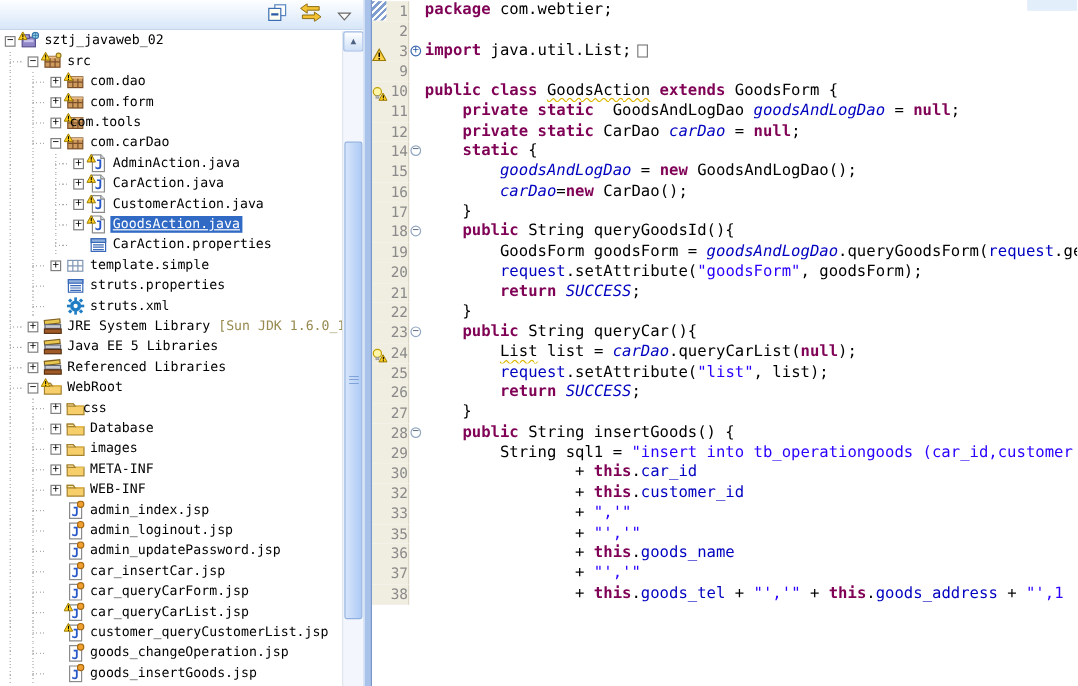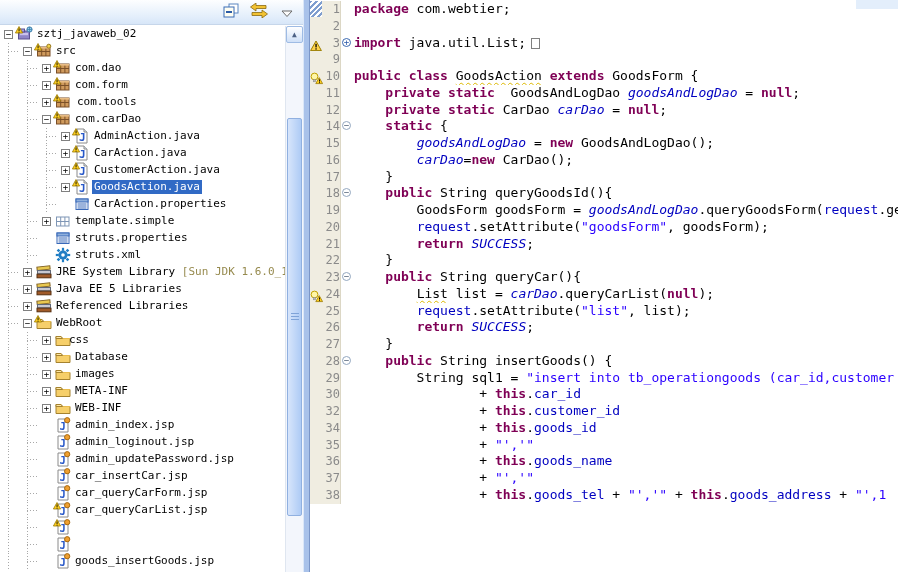--- a/index.html
+++ b/index.html
@@ -147,21 +147,21 @@
         <div class="tree-row"><span class="guide" style="left: 8px;"></span><span class="guide" style="left: 27px;"></span><span class="stub" style="left: 27px;"></span><span class="expand-box" style="left: 42px;">+</span><span class="tree-icon" style="left: 55px;"><svg width="16" height="16" viewBox="0 0 16 16">
       <rect x="1.5" y="4" width="12.5" height="9" fill="#cf9a5d" stroke="#7a4f28"></rect>
       <line x1="5.7" y1="4" x2="5.7" y2="13" stroke="#7a4f28"></line>
       <line x1="9.9" y1="4" x2="9.9" y2="13" stroke="#7a4f28"></line>
       <line x1="1.5" y1="8.5" x2="14" y2="8.5" stroke="#7a4f28"></line>
       <rect x="1.5" y="4" width="12.5" height="1.6" fill="#e8bc84"></rect>
             </svg><svg width="8" height="8" viewBox="0 0 8 8" style="position:absolute;left:-2px;bottom:-2px;">
   <polygon points="4,0.5 7.6,7 0.4,7" fill="#ffd020" stroke="#9a7a00" stroke-width="0.8"></polygon>
   <rect x="3.6" y="2.5" width="0.9" height="2.6" fill="#000"></rect>
   <rect x="3.6" y="5.7" width="0.9" height="0.9" fill="#000"></rect>
-            </svg></span><span class="tree-label" style="left: 75px;">com.tools</span></div>
+            </svg></span><span class="tree-label" style="left: 56px;">com.tools</span></div>
         <div class="tree-row"><span class="guide" style="left: 8px;"></span><span class="guide" style="left: 27px;"></span><span class="stub" style="left: 27px;"></span><span class="expand-box" style="left: 42px;">−</span><span class="tree-icon" style="left: 55px;"><svg width="16" height="16" viewBox="0 0 16 16">
       <rect x="1.5" y="4" width="12.5" height="9" fill="#cf9a5d" stroke="#7a4f28"></rect>
       <line x1="5.7" y1="4" x2="5.7" y2="13" stroke="#7a4f28"></line>
       <line x1="9.9" y1="4" x2="9.9" y2="13" stroke="#7a4f28"></line>
       <line x1="1.5" y1="8.5" x2="14" y2="8.5" stroke="#7a4f28"></line>
       <rect x="1.5" y="4" width="12.5" height="1.6" fill="#e8bc84"></rect>
             </svg><svg width="8" height="8" viewBox="0 0 8 8" style="position:absolute;left:-2px;bottom:-2px;">
   <polygon points="4,0.5 7.6,7 0.4,7" fill="#ffd020" stroke="#9a7a00" stroke-width="0.8"></polygon>
   <rect x="3.6" y="2.5" width="0.9" height="2.6" fill="#000"></rect>
   <rect x="3.6" y="5.7" width="0.9" height="0.9" fill="#000"></rect>
@@ -194,21 +194,21 @@
   <rect x="3.6" y="5.7" width="0.9" height="0.9" fill="#000"></rect>
             </svg></span><span class="tree-label" style="left: 92px;">CustomerAction.java</span></div>
         <div class="tree-row"><span class="guide" style="left: 8px;"></span><span class="guide" style="left: 27px;"></span><span class="guide" style="left: 46px;"></span><span class="stub" style="left: 46px;"></span><span class="expand-box" style="left: 61px;">+</span><span class="tree-icon" style="left: 74px;"><svg width="16" height="16" viewBox="0 0 16 16">
       <path d="M3 1 h7 l3 3 v11 h-10 z" fill="#ffffff" stroke="#8a8a8a"></path>
       <path d="M10 1 v3 h3" fill="#d8e4f0" stroke="#8a8a8a"></path>
       <text x="5" y="12.5" font-size="11" font-weight="bold" fill="#2858c8" font-family="DejaVu Sans Mono,monospace">J</text>
             </svg><svg width="8" height="8" viewBox="0 0 8 8" style="position:absolute;left:-2px;bottom:-2px;">
   <polygon points="4,0.5 7.6,7 0.4,7" fill="#ffd020" stroke="#9a7a00" stroke-width="0.8"></polygon>
   <rect x="3.6" y="2.5" width="0.9" height="2.6" fill="#000"></rect>
   <rect x="3.6" y="5.7" width="0.9" height="0.9" fill="#000"></rect>
-            </svg></span><span class="tree-label sel" style="left: 92px;">GoodsAction.java</span></div>
+            </svg></span><span class="tree-label sel" style="left: 92px; text-decoration: underline;">GoodsAction.java</span></div>
         <div class="tree-row"><span class="guide" style="left: 8px;"></span><span class="guide" style="left: 27px;"></span><span class="guide" style="left: 46px;"></span><span class="stub" style="left: 46px;"></span><span class="tree-icon" style="left: 74px;"><svg width="16" height="16" viewBox="0 0 16 16">
       <rect x="2" y="3" width="12" height="10.5" fill="#ffffff" stroke="#3868b8"></rect>
       <rect x="2" y="3" width="12" height="3" fill="#8fb0dc" stroke="#3868b8"></rect>
       <line x1="3.5" y1="8" x2="12.5" y2="8" stroke="#3868b8"></line>
       <line x1="3.5" y1="10" x2="12.5" y2="10" stroke="#3868b8"></line>
       <line x1="3.5" y1="12" x2="12.5" y2="12" stroke="#3868b8"></line>
             </svg></span><span class="tree-label" style="left: 92px;">CarAction.properties</span></div>
         <div class="tree-row"><span class="guide" style="left: 8px;"></span><span class="guide" style="left: 27px;"></span><span class="stub" style="left: 27px;"></span><span class="expand-box" style="left: 42px;">+</span><span class="tree-icon" style="left: 55px;"><svg width="16" height="16" viewBox="0 0 16 16">
       <rect x="1.5" y="4" width="12.5" height="9" fill="#ffffff" stroke="#7f96b5"></rect>
       <line x1="5.7" y1="4" x2="5.7" y2="13" stroke="#7f96b5"></line>
@@ -327,27 +327,27 @@
             </svg></span><span class="tree-label" style="left: 73px;">car_queryCarList.jsp</span></div>
         <div class="tree-row"><span class="guide" style="left: 8px;"></span><span class="guide" style="left: 27px;"></span><span class="stub" style="left: 27px;"></span><span class="tree-icon" style="left: 55px;"><svg width="16" height="16" viewBox="0 0 16 16">
       <path d="M3 2 h7 l3 3 v10 h-10 z" fill="#ffffff" stroke="#8a8a8a"></path>
       <path d="M10 2 v3 h3" fill="#d8e4f0" stroke="#8a8a8a"></path>
       <text x="4.5" y="13" font-size="10.5" font-weight="bold" fill="#2858c8" font-family="DejaVu Sans Mono,monospace">J</text>
       <circle cx="12.2" cy="3.2" r="2.6" fill="#f0a030" stroke="#a86a10"></circle>
             </svg><svg width="8" height="8" viewBox="0 0 8 8" style="position:absolute;left:-2px;bottom:-2px;">
   <polygon points="4,0.5 7.6,7 0.4,7" fill="#ffd020" stroke="#9a7a00" stroke-width="0.8"></polygon>
   <rect x="3.6" y="2.5" width="0.9" height="2.6" fill="#000"></rect>
   <rect x="3.6" y="5.7" width="0.9" height="0.9" fill="#000"></rect>
-            </svg></span></div>
-        <div class="tree-row"><span class="guide" style="left: 8px;"></span><span class="guide" style="left: 27px;"></span><span class="stub" style="left: 27px;"></span><span class="tree-icon" style="left: 55px;"><svg width="16" height="16" viewBox="0 0 16 16">
-      <path d="M3 2 h7 l3 3 v10 h-10 z" fill="#ffffff" stroke="#8a8a8a"></path>
-      <path d="M10 2 v3 h3" fill="#d8e4f0" stroke="#8a8a8a"></path>
-      <text x="4.5" y="13" font-size="10.5" font-weight="bold" fill="#2858c8" font-family="DejaVu Sans Mono,monospace">J</text>
-      <circle cx="12.2" cy="3.2" r="2.6" fill="#f0a030" stroke="#a86a10"></circle>
-            </svg></span></div>
+            </svg></span><span class="tree-label" style="left: 73px;">customer_queryCustomerList.jsp</span></div>
+        <div class="tree-row"><span class="guide" style="left: 8px;"></span><span class="guide" style="left: 27px;"></span><span class="stub" style="left: 27px;"></span><span class="tree-icon" style="left: 55px;"><svg width="16" height="16" viewBox="0 0 16 16">
+      <path d="M3 2 h7 l3 3 v10 h-10 z" fill="#ffffff" stroke="#8a8a8a"></path>
+      <path d="M10 2 v3 h3" fill="#d8e4f0" stroke="#8a8a8a"></path>
+      <text x="4.5" y="13" font-size="10.5" font-weight="bold" fill="#2858c8" font-family="DejaVu Sans Mono,monospace">J</text>
+      <circle cx="12.2" cy="3.2" r="2.6" fill="#f0a030" stroke="#a86a10"></circle>
+            </svg></span><span class="tree-label" style="left: 73px;">goods_changeOperation.jsp</span></div>
         <div class="tree-row"><span class="guide" style="left: 8px;"></span><span class="guide" style="left: 27px;"></span><span class="stub" style="left: 27px;"></span><span class="tree-icon" style="left: 55px;"><svg width="16" height="16" viewBox="0 0 16 16">
       <path d="M3 2 h7 l3 3 v10 h-10 z" fill="#ffffff" stroke="#8a8a8a"></path>
       <path d="M10 2 v3 h3" fill="#d8e4f0" stroke="#8a8a8a"></path>
       <text x="4.5" y="13" font-size="10.5" font-weight="bold" fill="#2858c8" font-family="DejaVu Sans Mono,monospace">J</text>
       <circle cx="12.2" cy="3.2" r="2.6" fill="#f0a030" stroke="#a86a10"></circle>
             </svg></span><span class="tree-label" style="left: 73px;">goods_insertGoods.jsp</span></div>
       </div>
 
     <div class="tree-scrollbar">
       <div class="sb-btn">▲</div>
@@ -592,24 +592,24 @@
           <div class="gut">
             <div class="ann"></div>
             <div class="num">32</div>
           </div>
           <div class="foldc"></div>
           <div class="ctext"><span class="seg-p">                + </span><span class="seg-k">this</span><span class="seg-p">.</span><span class="seg-b">customer_id</span></div>
         </div>
         <div class="crow">
           <div class="gut">
             <div class="ann"></div>
-            <div class="num">34</div>
-          </div>
-          <div class="foldc"></div>
-          <div class="ctext"><span class="seg-p">                + </span><span class="seg-k">this</span><span class="seg-p">.</span><span class="seg-b">goods_id</span></div>
+            <div class="num">33</div>
+          </div>
+          <div class="foldc"></div>
+          <div class="ctext"><span class="seg-p">                + </span><span class="seg-s">",'"</span></div>
         </div>
         <div class="crow">
           <div class="gut">
             <div class="ann"></div>
             <div class="num">35</div>
           </div>
           <div class="foldc"></div>
           <div class="ctext"><span class="seg-p">                + </span><span class="seg-s">"','"</span></div>
         </div>
         <div class="crow">

